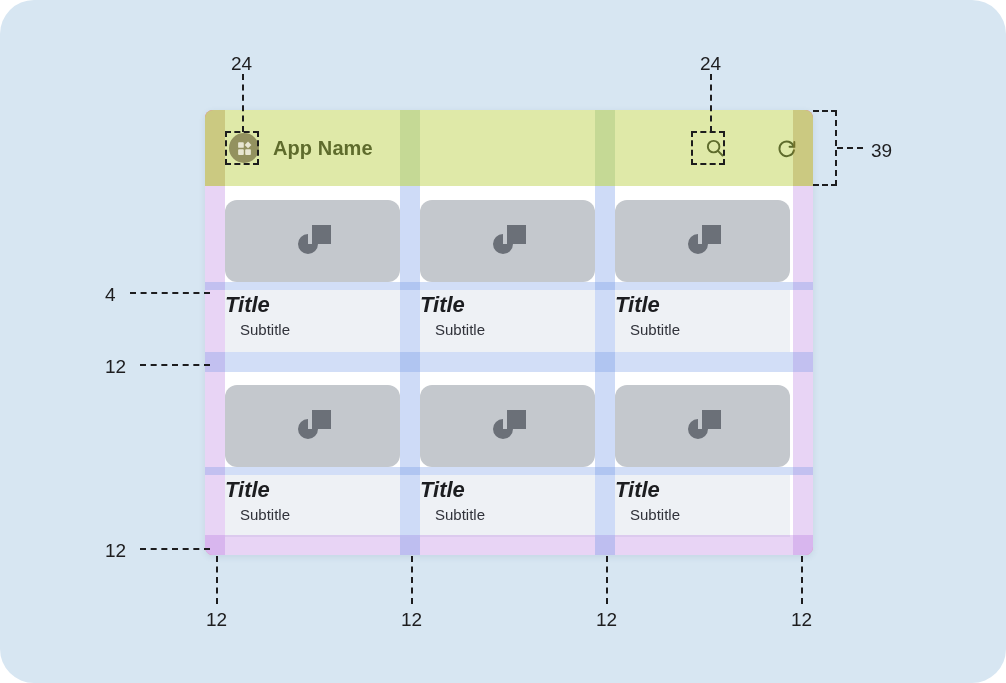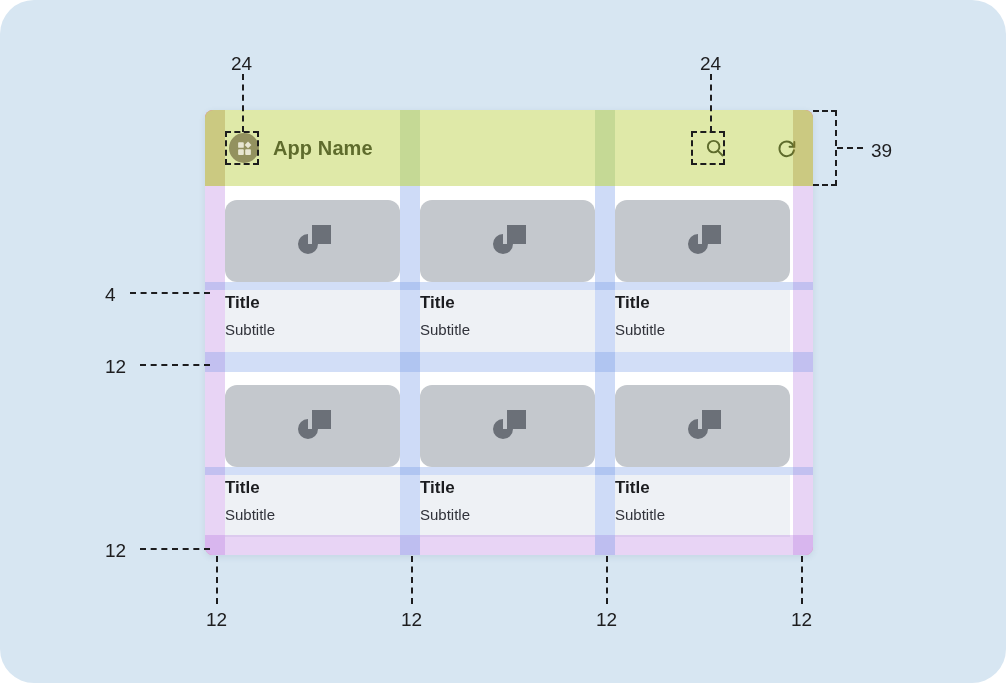--- a/index.html
+++ b/index.html
@@ -62,25 +62,25 @@
   .card-img{
     position:absolute;left:0;top:0;width:100%;height:82px;
     background:#c4c8cd;border-radius:12px;
     display:flex;align-items:center;justify-content:center;
   }
   .card-text{
     position:absolute;left:0;top:90px;width:100%;height:62px;
     background:#eef1f5;
   }
   .card-title{
-    position:absolute;left:0;top:4px;font-size:17px;font-weight:700;color:#1c1d20;
-    line-height:1;white-space:nowrap;
+    position:absolute;left:0;top:4px;font-size:22px;font-weight:700;color:#1c1d20;
+    line-height:1;white-space:nowrap;font-style:italic;
   }
   .card-sub{
-    position:absolute;left:0;top:32px;font-size:15px;font-weight:400;color:#30323a;
+    position:absolute;left:15px;top:32px;font-size:15px;font-weight:400;color:#30323a;
     line-height:1;white-space:nowrap;
   }
 
   
   .band{position:absolute;pointer-events:none;}
   .band-margin{background:rgba(179,112,222,.30);}   
   .band-gutter{background:rgba(106,146,230,.33);}   
   .band-row   {background:rgba(106,146,230,.30);}   
   .band-appmargin{background:rgba(160,130,40,.30);} 
   .band-appgutter{background:rgba(70,140,60,.17);}  

